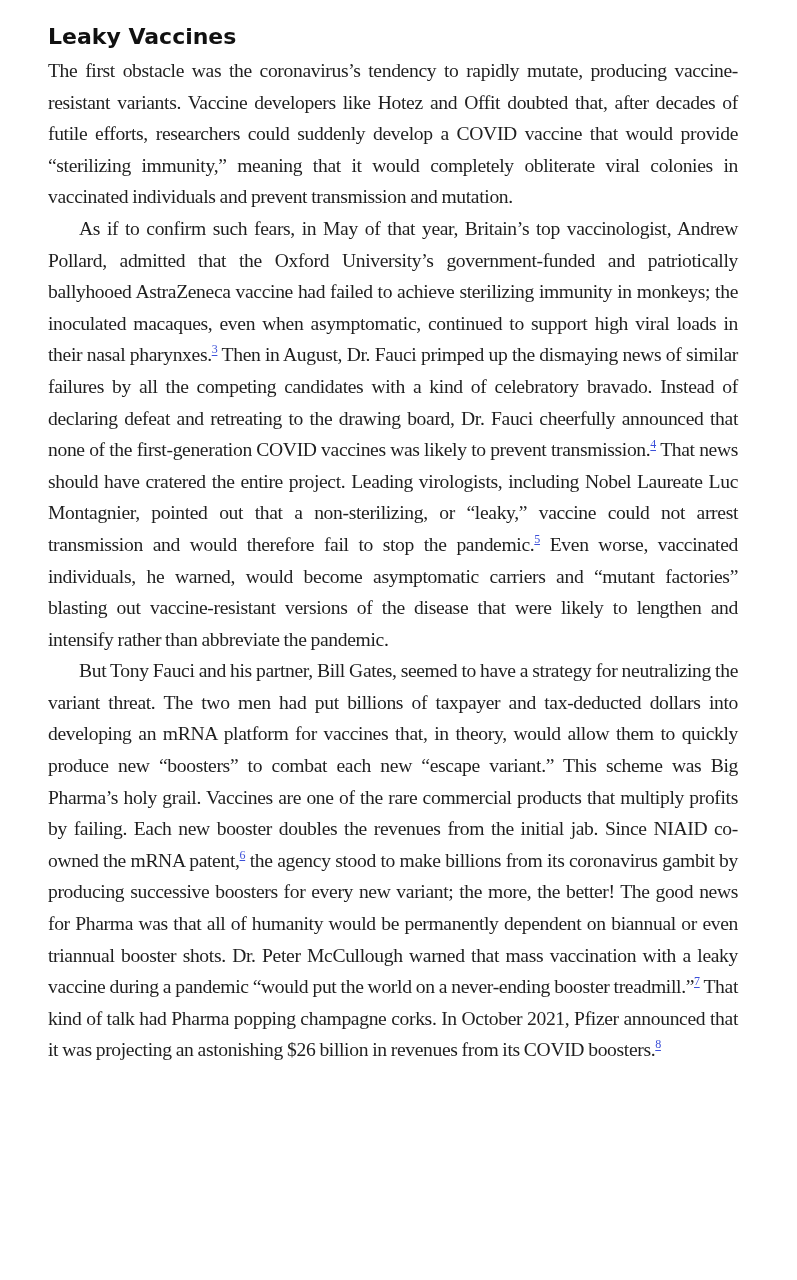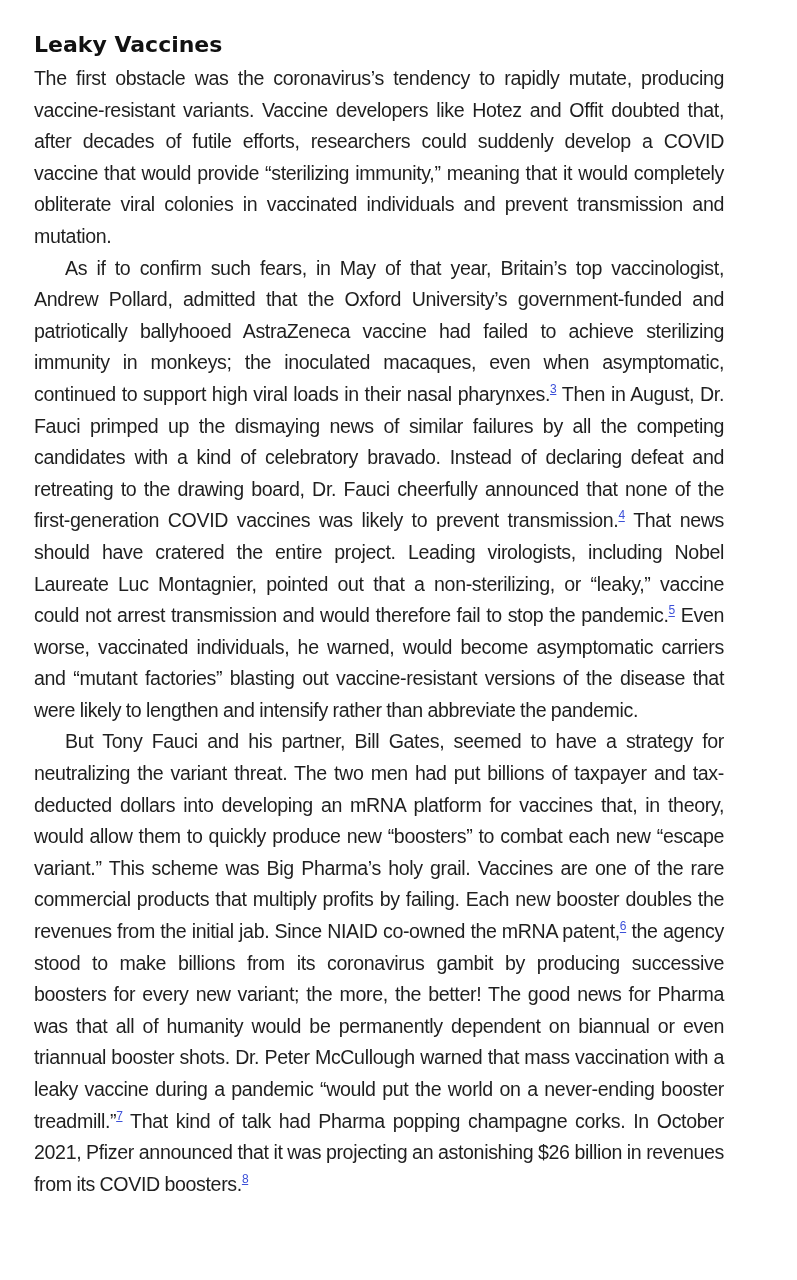--- a/index.html
+++ b/index.html
@@ -1,31 +1,30 @@
 <!DOCTYPE html>
 <html><head>
 <meta charset="utf-8">
 <style>
   html, body { margin: 0; padding: 0; background: #ffffff; }
   body { width: 797px; height: 1280px; overflow: hidden; position: relative; }
   .page {
-    position: absolute; left: 34px; top: 22px; width: 690px;
+    position: absolute; left: 48px; top: 22px; width: 690px;
     color: #1f1f1f;
     font-family: "DejaVu Serif", serif;
-    margin-top: 8px;
   }
   h1 {
     font-family: "DejaVu Sans", sans-serif;
     font-weight: bold; font-size: 22px; margin: 0 0 3px 0; line-height: 30px;
     color: #111;
   }
   p {
     margin: 0; font-size: 17.2px; line-height: 31.6px;
     text-align: justify; letter-spacing: -0.35px; word-spacing: -0.5px;
-    font-family: Liberation Sans, sans-serif; font-size: 19.6px;
+    font-family: Liberation Serif, serif; font-size: 19.6px;
   }
   p.indent { text-indent: 31px; }
   sup a, a.fn {
     color: #3b4fd8; font-size: 12px; text-decoration: underline;
     vertical-align: super; line-height: 0;
   }
 </style>
 </head>
 <body>
 

